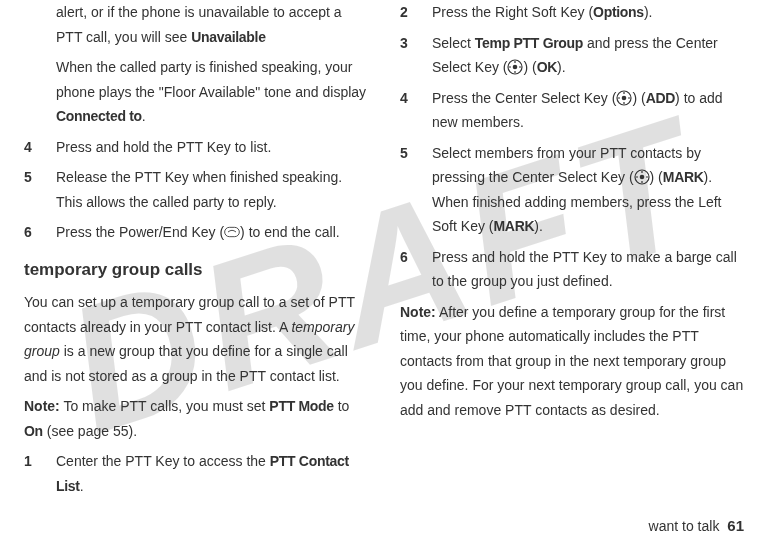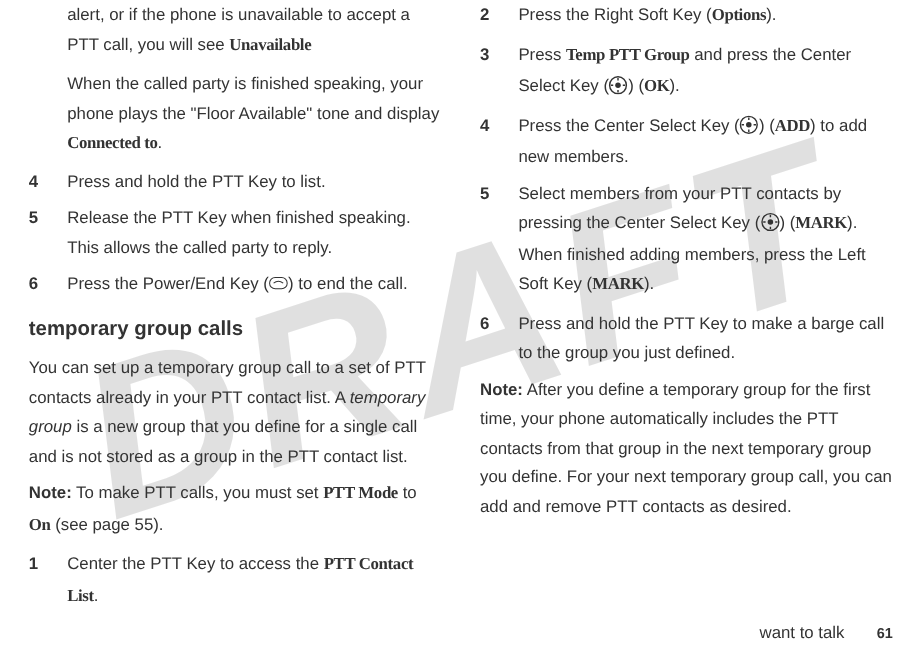--- a/index.html
+++ b/index.html
@@ -56,36 +56,36 @@
       flex: 1;
     }
     h2.section {
       font-size: 17px;
       font-weight: bold;
       margin: 10px 0 6px 0;
     }
     p { margin-bottom: 6px; }
     .bold { font-weight: bold; }
     .condensed {
-      font-family: Liberation Serif, serif;
+      font-family: Liberation Sans, sans-serif;
       font-stretch: condensed;
       font-weight: bold;
       letter-spacing: -0.3px;
     }
     .italic { font-style: italic; }
     .footer {
       position: absolute;
       bottom: 10px;
       right: 24px;
       font-size: 14px;
     }
     .footer .pg {
       font-weight: bold;
-      font-size: 12px;
-      margin-left: 23px;
+      font-size: 15px;
+      margin-left: 4px;
     }
     svg.icon {
       display: inline-block;
       vertical-align: -3px;
       width: 16px;
       height: 16px;
     }
   </style>
 </head>
 <body>
@@ -146,21 +146,21 @@
     <div class="step">
       <div class="step-num">2</div>
       <div class="step-body">
         <span>Press the Right Soft Key (</span><span class="condensed">Options</span><span>).</span>
       </div>
     </div>
 
     <div class="step">
       <div class="step-num">3</div>
       <div class="step-body">
-        <span>Press </span><span class="condensed">Temp PTT Group</span><span> and press the Center Select Key (</span><svg class="icon" viewBox="0 0 16 16">
+        <span>Select </span><span class="condensed">Temp PTT Group</span><span> and press the Center Select Key (</span><svg class="icon" viewBox="0 0 16 16">
             <circle cx="8" cy="8" r="7" fill="none" stroke="#333" stroke-width="1.2"></circle>
             <circle cx="8" cy="8" r="2.3" fill="#333"></circle>
             <path d="M8 2v2 M8 12v2 M2 8h2 M12 8h2" stroke="#333" stroke-width="1.2"></path>
           </svg><span>) (</span><span class="condensed">OK</span><span>).</span>
       </div>
     </div>
 
     <div class="step">
       <div class="step-num">4</div>
       <div class="step-body">

